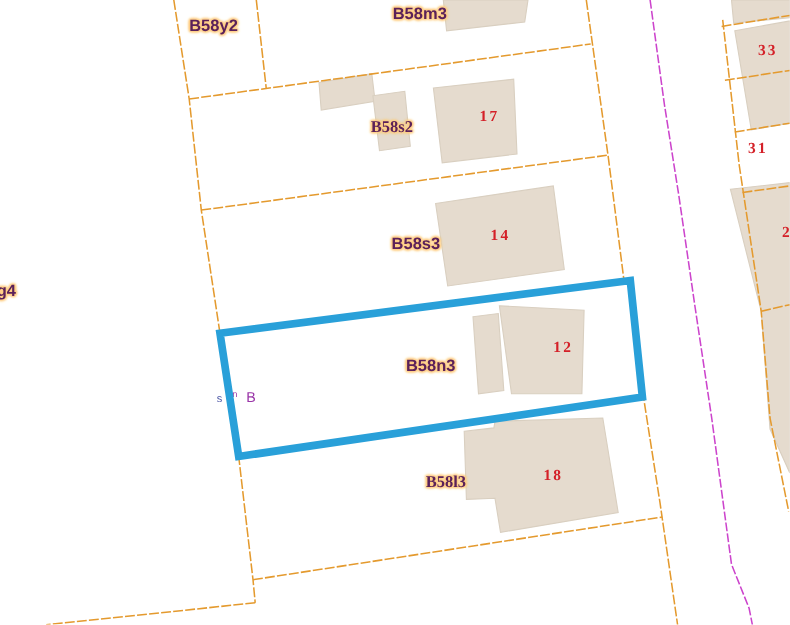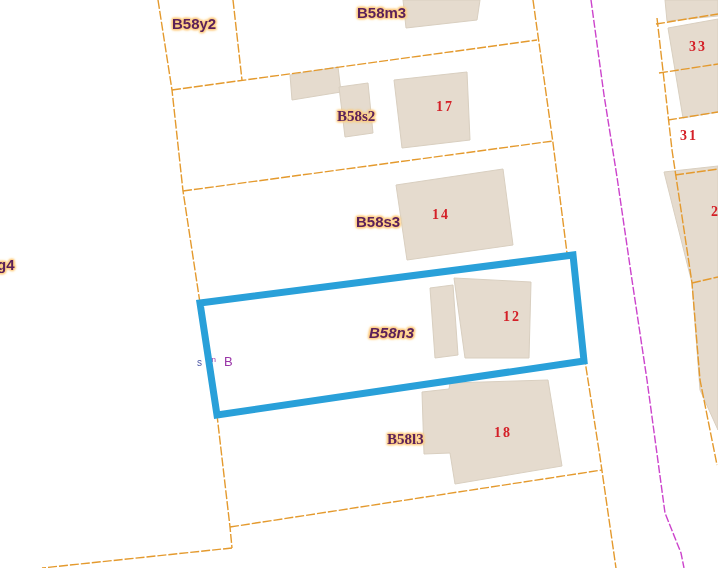--- a/index.html
+++ b/index.html
@@ -77,25 +77,25 @@
     <polyline class="mline" points="591,0 604,95 617,177 632,280 647,380 665,513 681,553 684,568"></polyline>
   </svg>
 
   <div class="layer">
 
     <div class="plabel" style="left:-3px;top:256px;">g4</div>
     <div class="plabel" style="left:172px;top:15px;">B58y2</div>
     <div class="plabel" style="left:357px;top:4px;">B58m3</div>
     <div class="plabel" style="left:337px;top:108px;font-family:Liberation Serif, serif;">B58s2</div>
     <div class="plabel" style="left:356px;top:213px;">B58s3</div>
-    <div class="plabel" style="left:369px;top:324px;font-style:italic;">B58n3</div>
+    <div class="plabel" style="left:369px;top:324px;">B58n3</div>
     <div class="plabel" style="left:387px;top:431px;font-family:Liberation Serif, serif;">B58l3</div>
 
     <div class="hnum" style="left:436px;top:99px;">17</div>
-    <div class="hnum" style="left:432px;top:207px;">14</div>
+    <div class="hnum" style="left:446px;top:207px;">14</div>
     <div class="hnum" style="left:483px;top:309px;margin-left:20px;">12</div>
     <div class="hnum" style="left:494px;top:425px;">18</div>
     <div class="hnum" style="left:689px;top:39px;text-align:right;">33</div>
     <div class="hnum" style="left:680px;top:80px;margin-top:48px;">31</div>
     <div class="hnum" style="left:711px;top:204px;">2</div>
 
     <div class="annot" style="left:197px;top:352px;">
       <span class="a-s">s</span><span class="a-sup">pn</span><span class="a-b">B</span>
     </div>
   </div>

